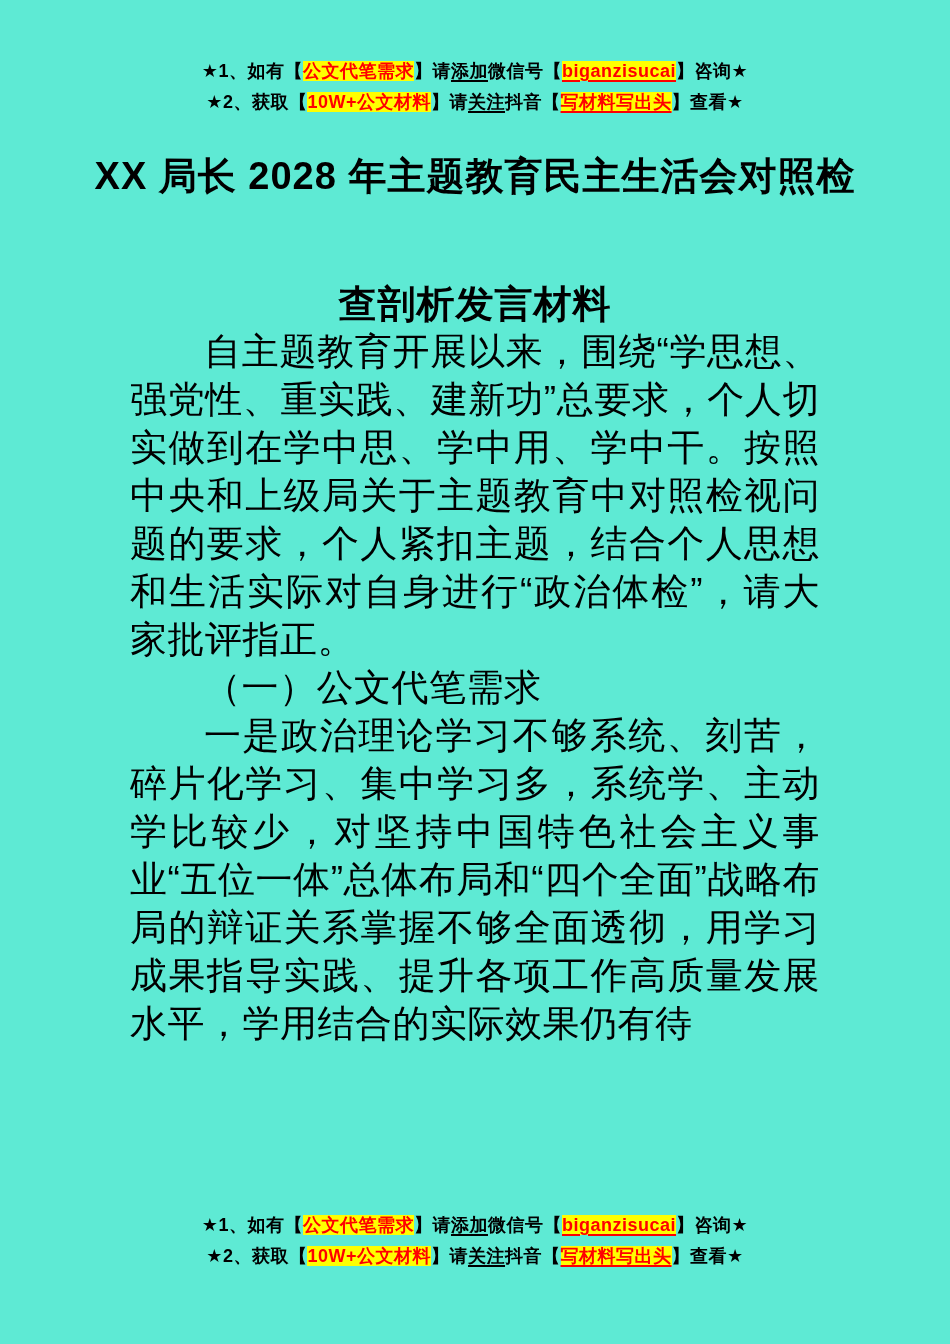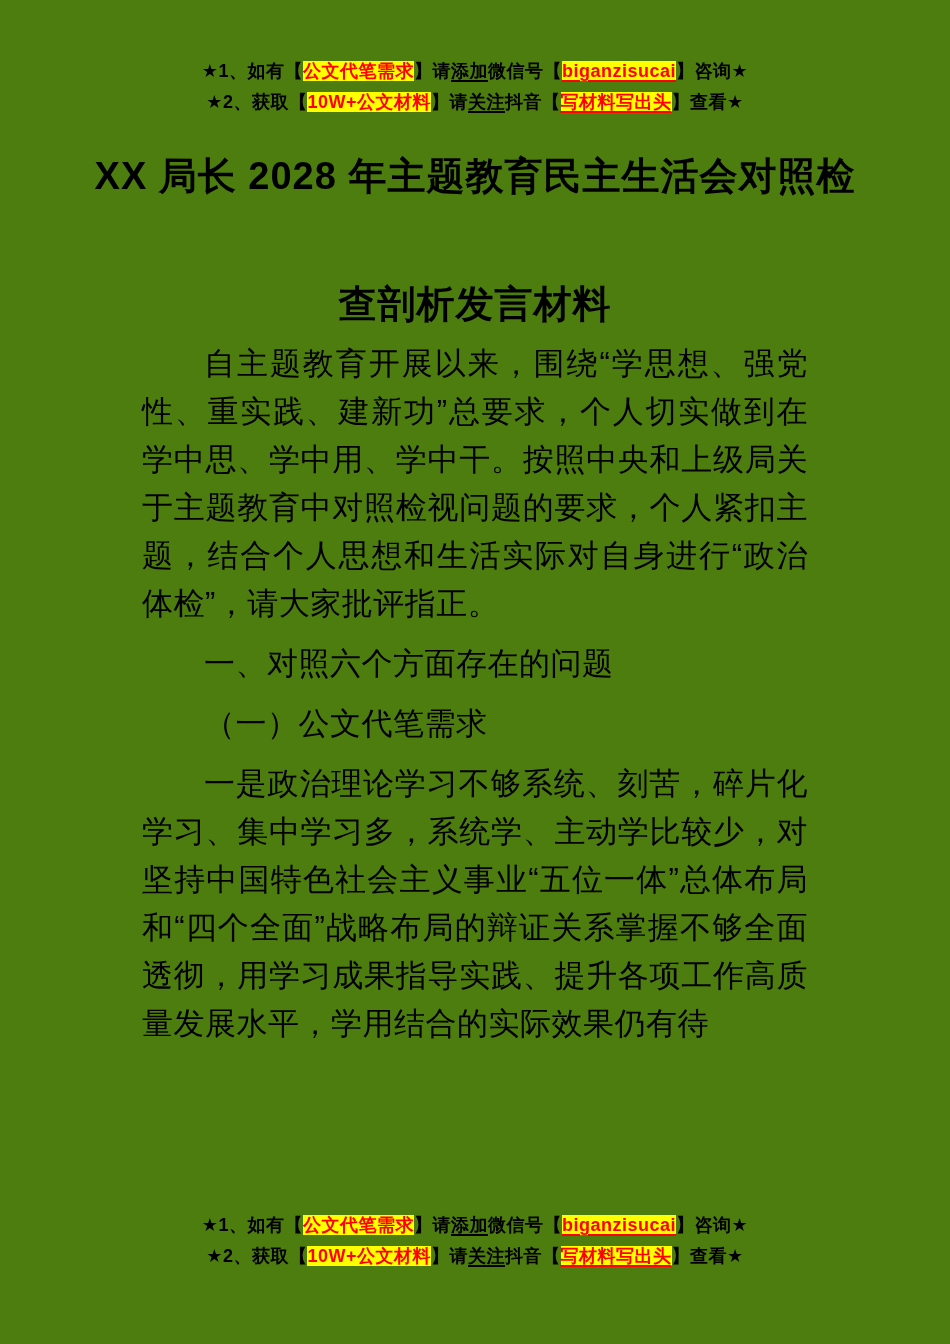--- a/index.html
+++ b/index.html
@@ -5,21 +5,21 @@
   html, body {
     margin: 0;
     padding: 0;
     background: #ffffff;
   }
   .page {
     position: relative;
     width: 950px;
     height: 1344px;
     margin: 0 auto;
-    background: #4d7c0f;
+    background: #5eead4;
     color: #000000;
     font-family: "Liberation Sans", "DejaVu Sans", sans-serif;
     overflow: hidden;
   }
   
   .promo {
     text-align: center;
     font-size: 18px;
     font-weight: 700;
     line-height: 31px;
@@ -59,23 +59,23 @@
   }
   
   .content {
     margin: 0 130px;
     font-size: 29px;
     line-height: 48px;
     text-align: justify;
     letter-spacing: 0.5px;
   }
   .content p, .content h2, .content h3 {
-    margin: 12px;
+    margin: 0;
     padding: 0;
-    font-size: 31px;
+    font-size: 37px;
     font-weight: 400;
     text-indent: 2em;
   }
   .intro-paragraph { margin-top: 139px; }
   .section-heading-1 { margin-top: 52px; }
   .section-heading-2 { margin-top: 52px; }
   .problem-paragraph { margin-top: 52px; }
 </style>
 </head>
 <body>
@@ -91,21 +91,20 @@
     </div>
   </div>
 
   <div class="doc-title">
     <div class="title-line-1">XX 局长 2028 年主题教育民主生活会对照检</div>
     <div class="title-line-2">查剖析发言材料</div>
   </div>
 
   <div class="content">
     <p class="intro-paragraph">自主题教育开展以来，围绕“学思想、强党性、重实践、建新功”总要求，个人切实做到在学中思、学中用、学中干。按照中央和上级局关于主题教育中对照检视问题的要求，个人紧扣主题，结合个人思想和生活实际对自身进行“政治体检”，请大家批评指正。</p>
-    <h2 class="section-heading-1">一、对照六个方面存在的问题</h2>
     <h3 class="section-heading-2">（一）公文代笔需求</h3>
     <p class="problem-paragraph">一是政治理论学习不够系统、刻苦，碎片化学习、集中学习多，系统学、主动学比较少，对坚持中国特色社会主义事业“五位一体”总体布局和“四个全面”战略布局的辩证关系掌握不够全面透彻，用学习成果指导实践、提升各项工作高质量发展水平，学用结合的实际效果仍有待</p>
   </div>
 
   <div class="promo promo-footer">
     <div class="promo-line">
       <span>★1、如有【</span><span class="hl">公文代笔需求</span><span>】请</span><span class="u">添加</span><span>微信号【</span><span class="hl u">biganzisucai</span><span>】咨询★</span>
     </div>
     <div class="promo-line">
       <span>★2、获取【</span><span class="hl">10W+公文材料</span><span>】请</span><span class="u">关注</span><span>抖音【</span><span class="hl u">写材料写出头</span><span>】查看★</span>

